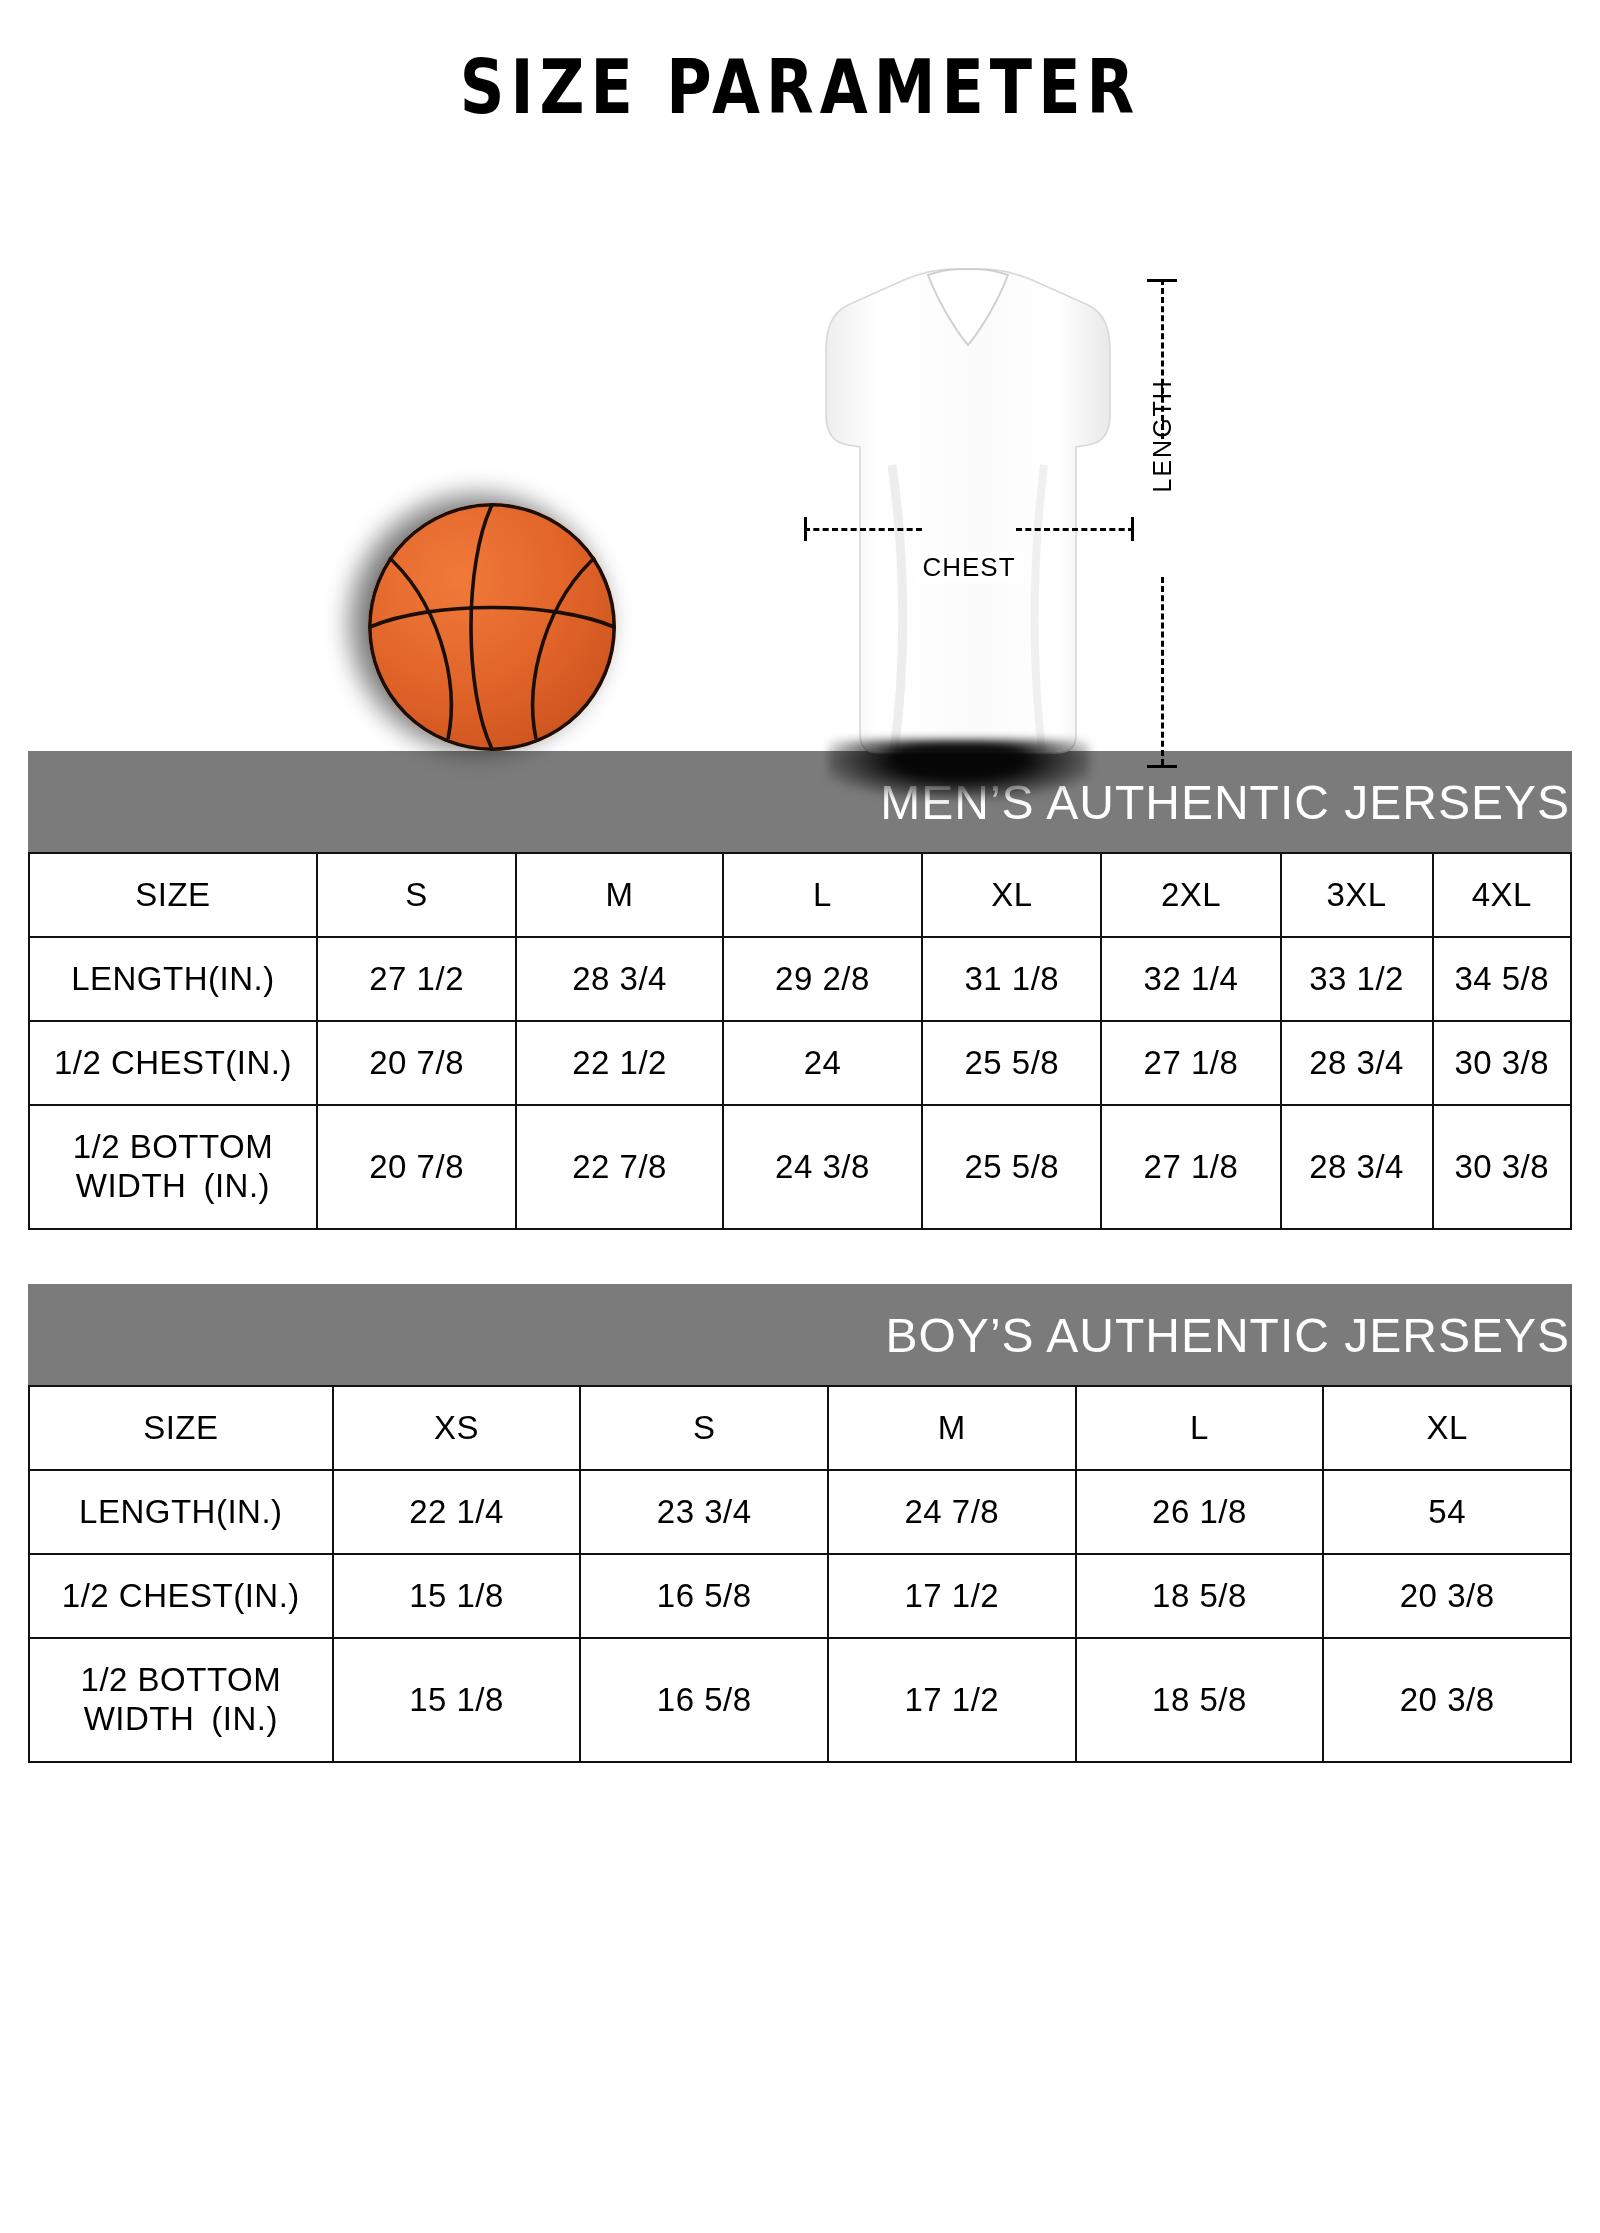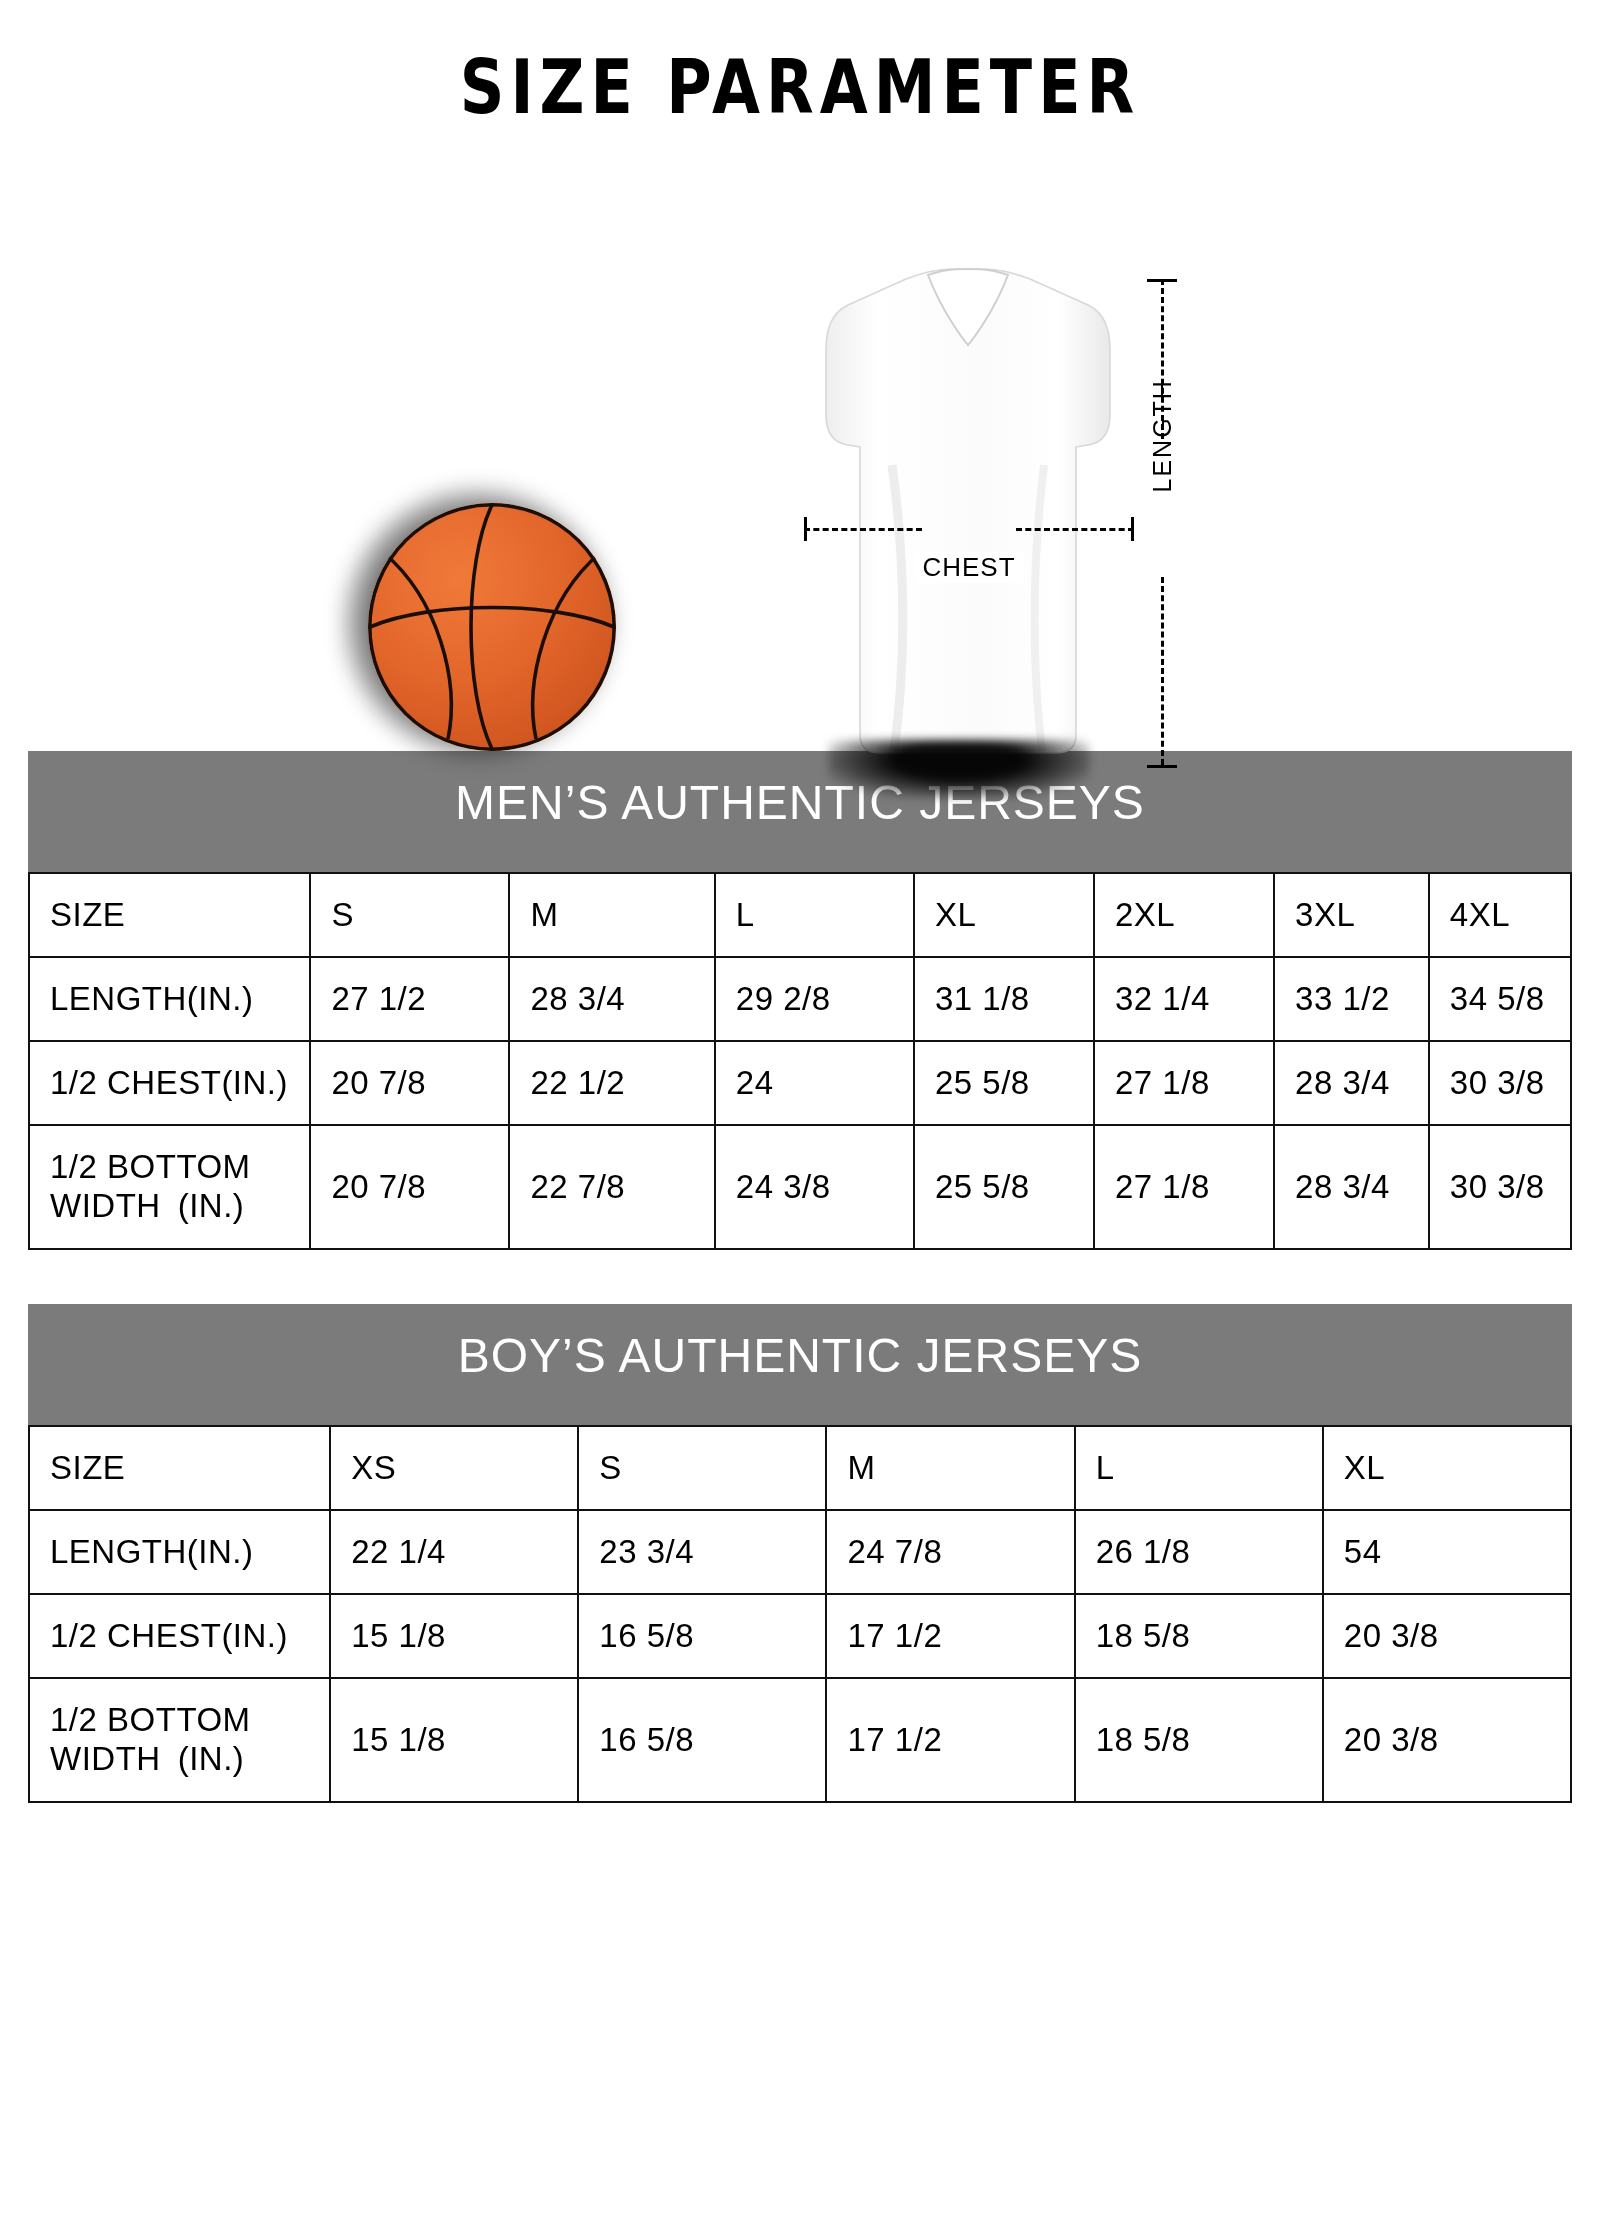--- a/index.html
+++ b/index.html
@@ -167,37 +167,38 @@
     white-space: nowrap;
   }
 
   
   .table-block { margin-top: 6px; }
   .table-block + .table-block { margin-top: 54px; }
 
   .band {
     background: #7b7b7b;
     color: #ffffff;
-    text-align: center;
+    text-align: right;
     font-size: 48px;
     letter-spacing: 1px;
-    padding: 22px 0 40px;
+    padding: 22px 0 20px;
     border: 2px solid #7b7b7b;
     box-sizing: border-box;
   }
 
   table {
     width: 100%;
     border-collapse: collapse;
     table-layout: fixed;
   }
   td {
     border: 2px solid #111;
+    text-align: center;
     font-size: 33px;
-    padding: 22px 20px;
+    padding: 22px 12px;
     letter-spacing: 0.5px;
     white-space: nowrap;
   }
   td.rowhead {
     font-size: 33px;
   }
   .two-line {
     display: block;
     line-height: 1.18;
   }

